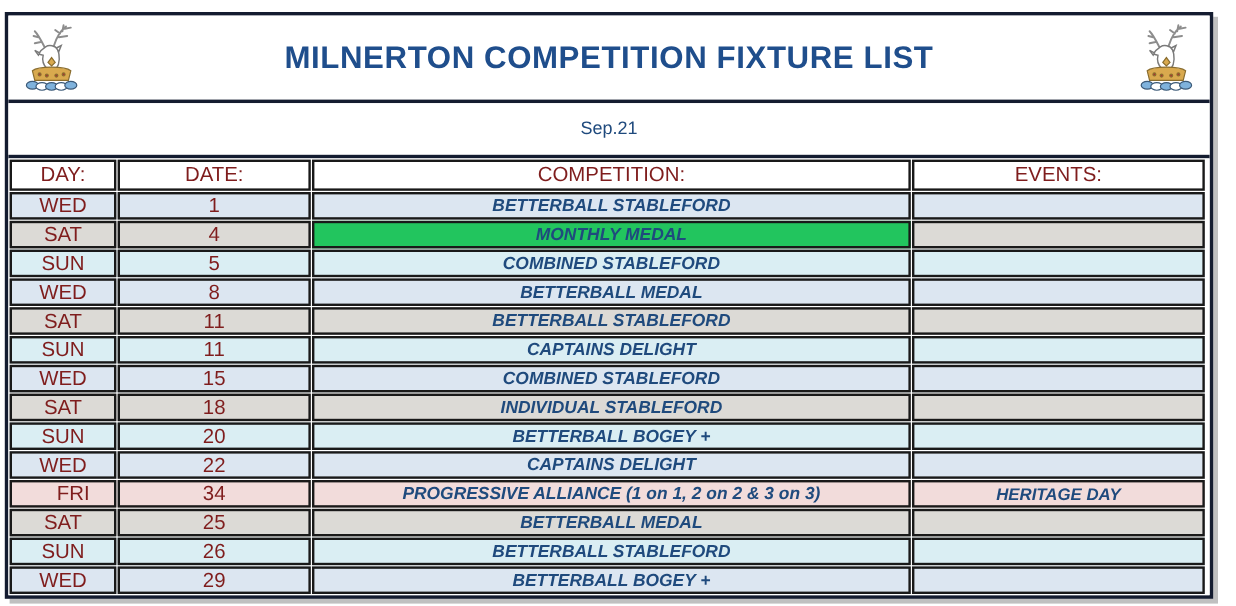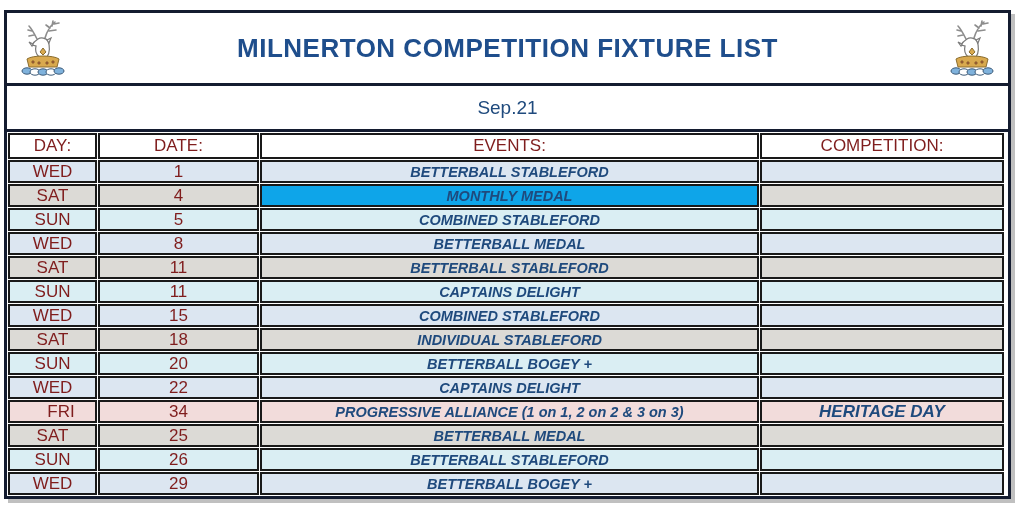--- a/index.html
+++ b/index.html
@@ -10,31 +10,31 @@
          box-shadow:4px 4px 0 rgba(130,130,130,.5);}
   
   .title-band{height:70px;border-bottom:3px solid #141c30;
               display:flex;align-items:center;background:#ffffff;}
   .logo-box{width:72px;display:flex;justify-content:center;align-items:center;}
   .title-text{flex:1;text-align:center;font-size:26px;font-weight:600;
               color:#1f4e8c;letter-spacing:.5px;}
   
   .month-band{height:43px;border-bottom:3px solid #141c30;
               display:flex;align-items:center;justify-content:center;
-              font-size:19px;color:#1f4a7d;background:#ffffff;}
+              font-size:15px;color:#1f4a7d;background:#ffffff;}
   
   .grid{display:grid;grid-template-columns:89px 161px 499px 244px;
         gap:1px;padding:1px;background:#ffffff;}
   .cell{border:2px solid #191919;box-sizing:border-box;background:#ffffff;
         display:flex;align-items:center;justify-content:center;
         font-size:17px;color:#7f1d1d;overflow:hidden;white-space:nowrap;}
   .hcell{height:26px;font-weight:400;}
   .dcell{height:23px;}
   .comp{font-weight:bold;font-style:italic;font-size:14.5px;color:#1f4a7d;}
-  .evt{font-weight:bold;font-style:italic;font-size:17px;color:#1f4a7d;}
+  .evt{font-weight:bold;font-style:italic;font-size:14px;color:#1f4a7d;}
   
   .crest{width:48px;height:58px;}
 </style>
 </head>
 <body>
 
 <div class="sheet">
 
   <div class="title-band">
     <div class="logo-box">
@@ -100,30 +100,30 @@
     </div>
   </div>
 
   <div class="month-band">
     <span>Sep.21</span>
   </div>
 
   <div class="grid">
     <div class="cell hcell">DAY:</div>
     <div class="cell hcell">DATE:</div>
+    <div class="cell hcell">COMPETITION:</div>
     <div class="cell hcell">EVENTS:</div>
-    <div class="cell hcell">COMPETITION:</div>
 
   <div class="cell dcell" style="background: rgb(220, 230, 241);">WED</div>
       <div class="cell dcell" style="background: rgb(220, 230, 241);">1</div>
       <div class="cell dcell comp" style="background: rgb(220, 230, 241);">BETTERBALL STABLEFORD</div>
       <div class="cell dcell evt" style="background: rgb(220, 230, 241);"></div>
       <div class="cell dcell" style="background: rgb(220, 218, 214);">SAT</div>
       <div class="cell dcell" style="background: rgb(220, 218, 214);">4</div>
-      <div class="cell dcell comp" style="background: #0ea5e9;">MONTHLY MEDAL</div>
+      <div class="cell dcell comp" style="background: #22c55e;">MONTHLY MEDAL</div>
       <div class="cell dcell evt" style="background: rgb(220, 218, 214);"></div>
       <div class="cell dcell" style="background: rgb(218, 238, 243);">SUN</div>
       <div class="cell dcell" style="background: rgb(218, 238, 243);">5</div>
       <div class="cell dcell comp" style="background: rgb(218, 238, 243);">COMBINED STABLEFORD</div>
       <div class="cell dcell evt" style="background: rgb(218, 238, 243);"></div>
       <div class="cell dcell" style="background: rgb(220, 230, 241);">WED</div>
       <div class="cell dcell" style="background: rgb(220, 230, 241);">8</div>
       <div class="cell dcell comp" style="background: rgb(220, 230, 241);">BETTERBALL MEDAL</div>
       <div class="cell dcell evt" style="background: rgb(220, 230, 241);"></div>
       <div class="cell dcell" style="background: rgb(220, 218, 214);">SAT</div>

